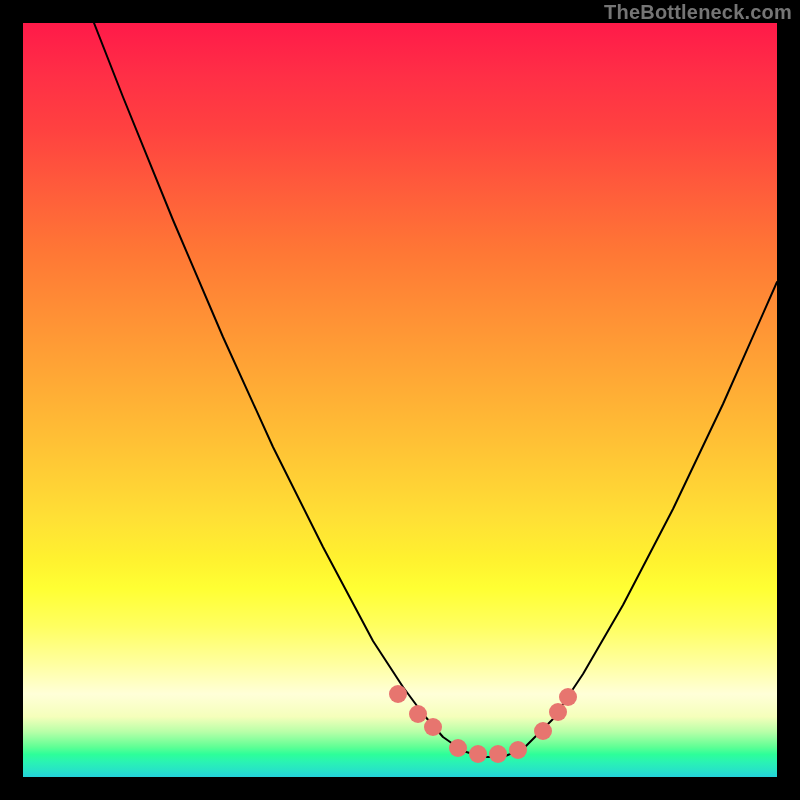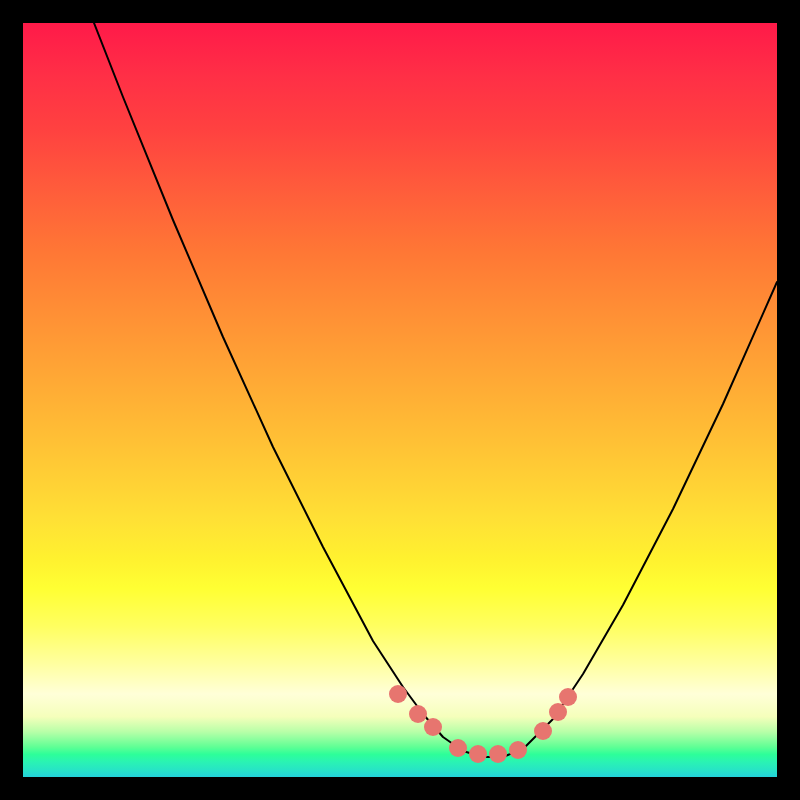--- a/index.html
+++ b/index.html
@@ -67,20 +67,21 @@
     font-weight: 600;
     color: #757575;
     letter-spacing: 0.2px;
     user-select: none;
   }
 </style>
 </head>
 <body>
 
 <div class="frame">
+  <div class="watermark">TheBottleneck.com</div>
   <div class="plot-area">
     <div class="gradient-bg"></div>
     <svg class="curve" viewBox="0 0 754 754" preserveAspectRatio="none">
       <path id="main-curve" fill="none" stroke-linecap="round" stroke-linejoin="round" d="M71 0 L100 74 L150 197 L200 314 L250 424 L300 524 L350 618 L380 664 L400 691 L420 714 L440 728 L460 734 L480 734 L500 726 L530 696 L560 651 L600 582 L650 486 L700 381 L754 259" stroke="#000000" stroke-width="2"></path>
       <g id="marker-group">
           <circle cx="375" cy="671" r="9" fill="#e7756f"></circle>
           <circle cx="395" cy="691" r="9" fill="#e7756f"></circle>
           <circle cx="410" cy="704" r="9" fill="#e7756f"></circle>
           <circle cx="435" cy="725" r="9" fill="#e7756f"></circle>
           <circle cx="455" cy="731" r="9" fill="#e7756f"></circle>

